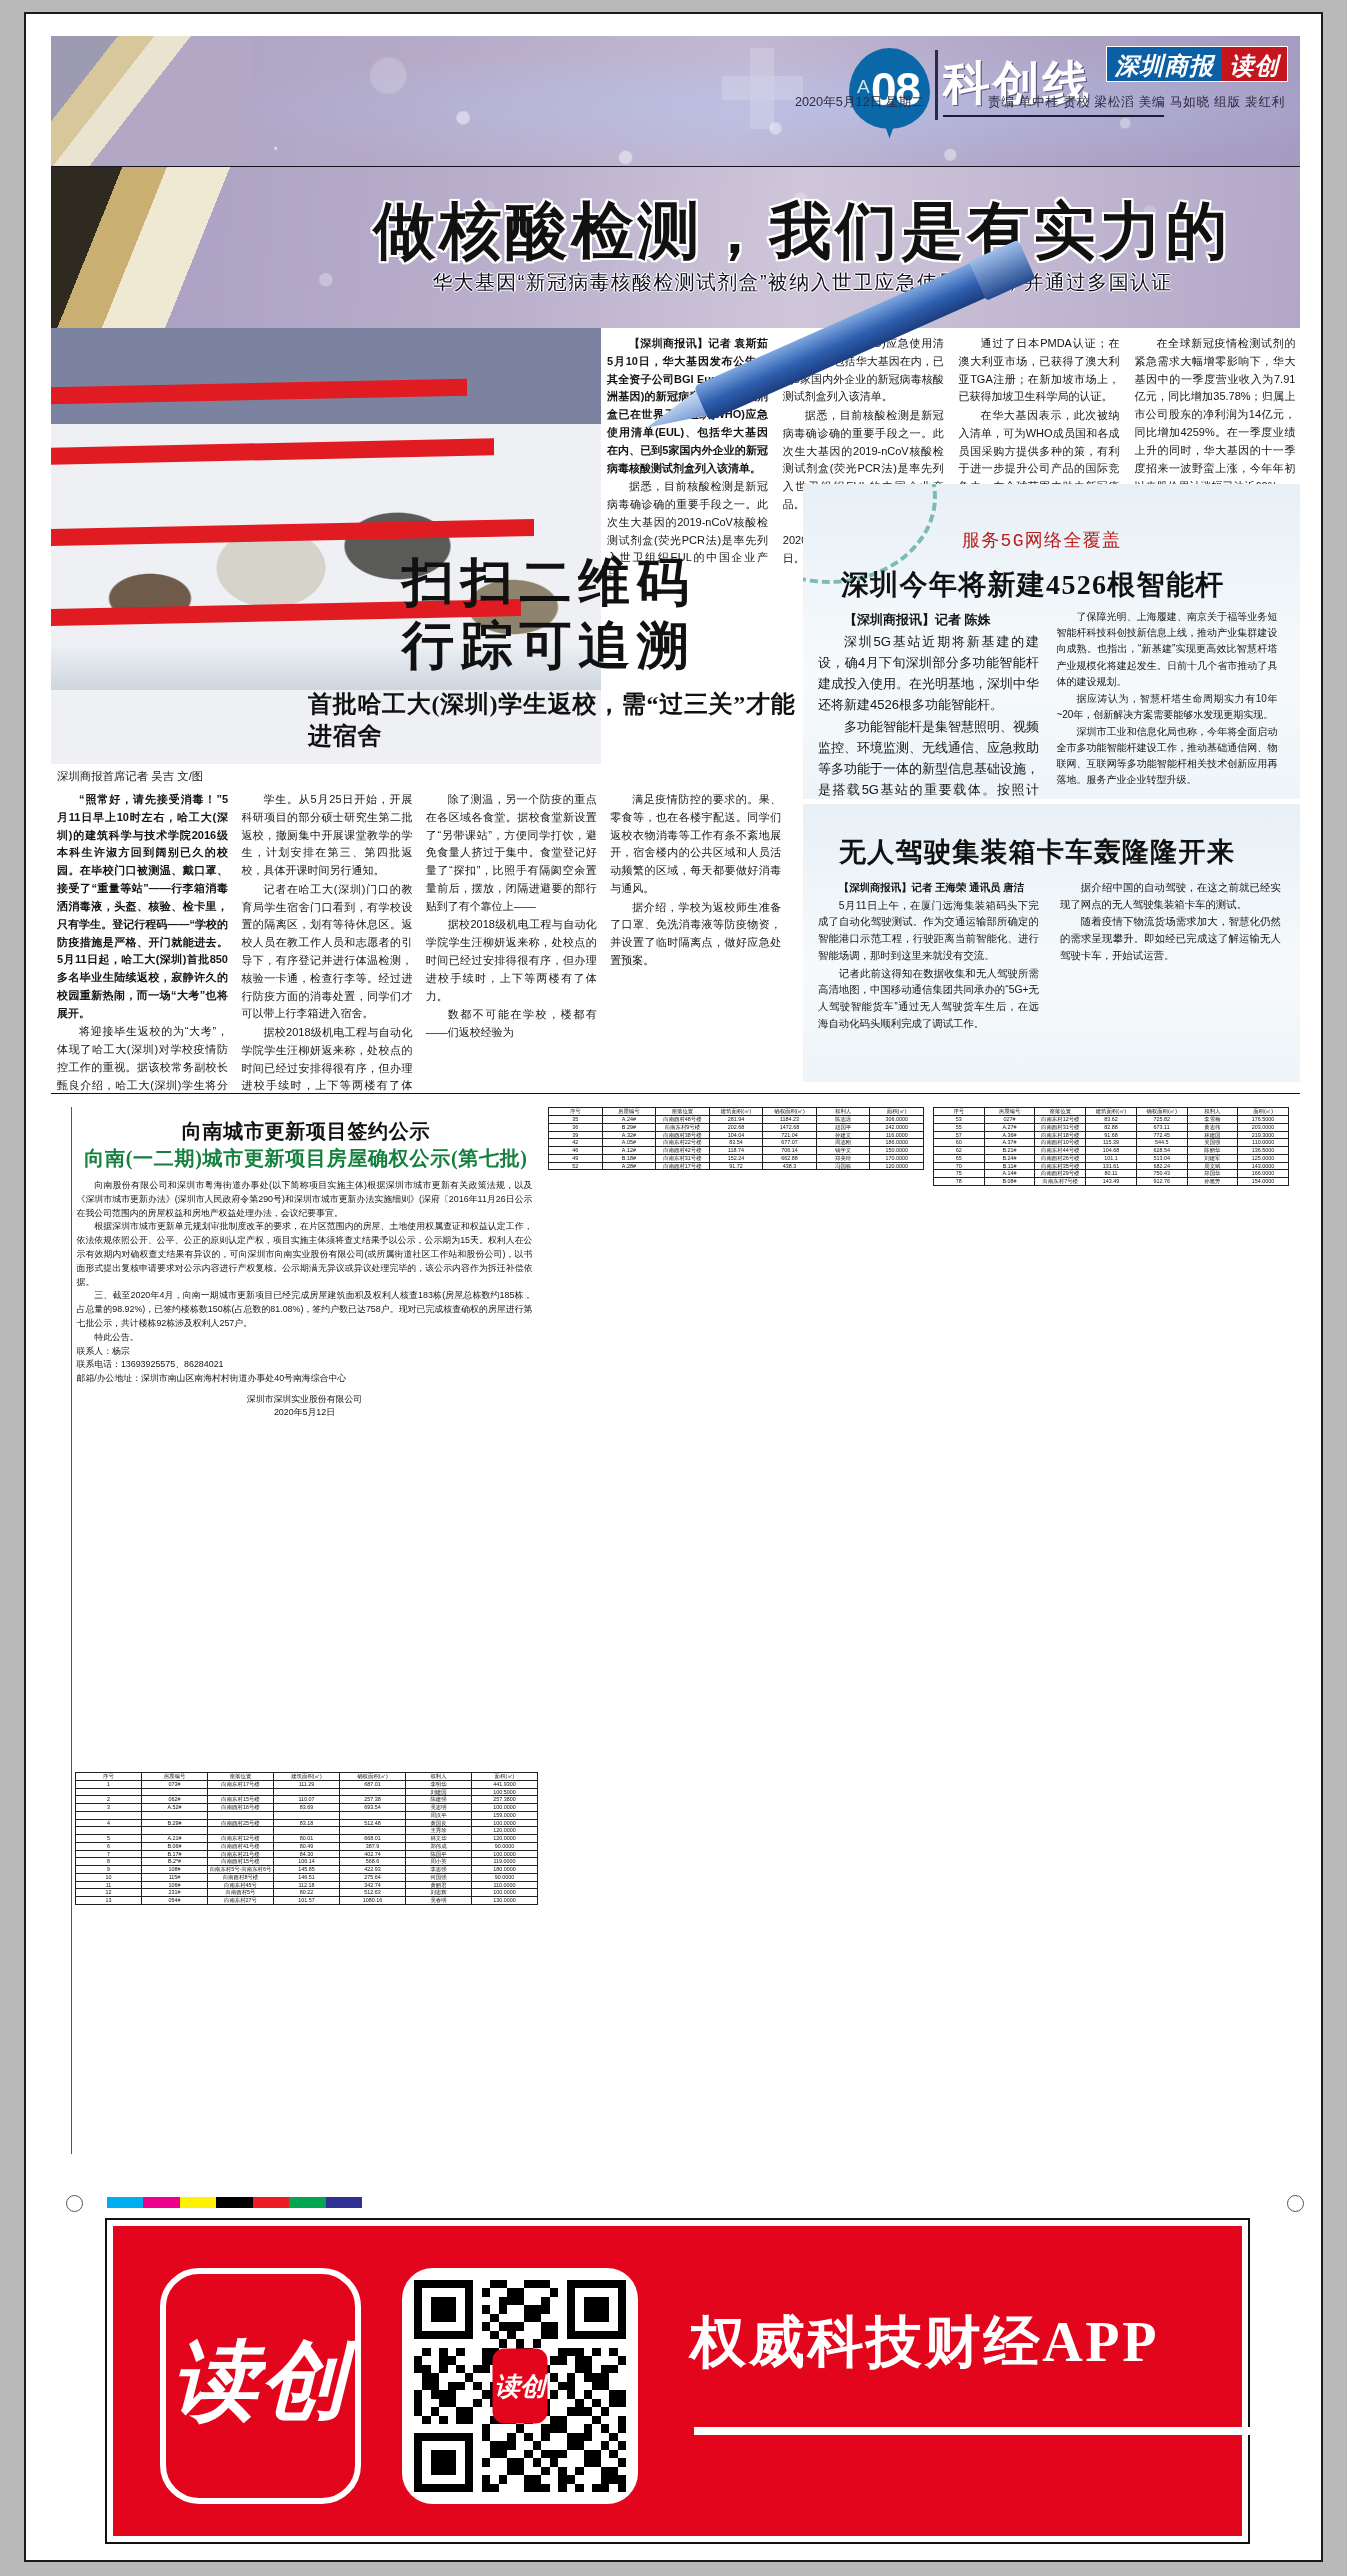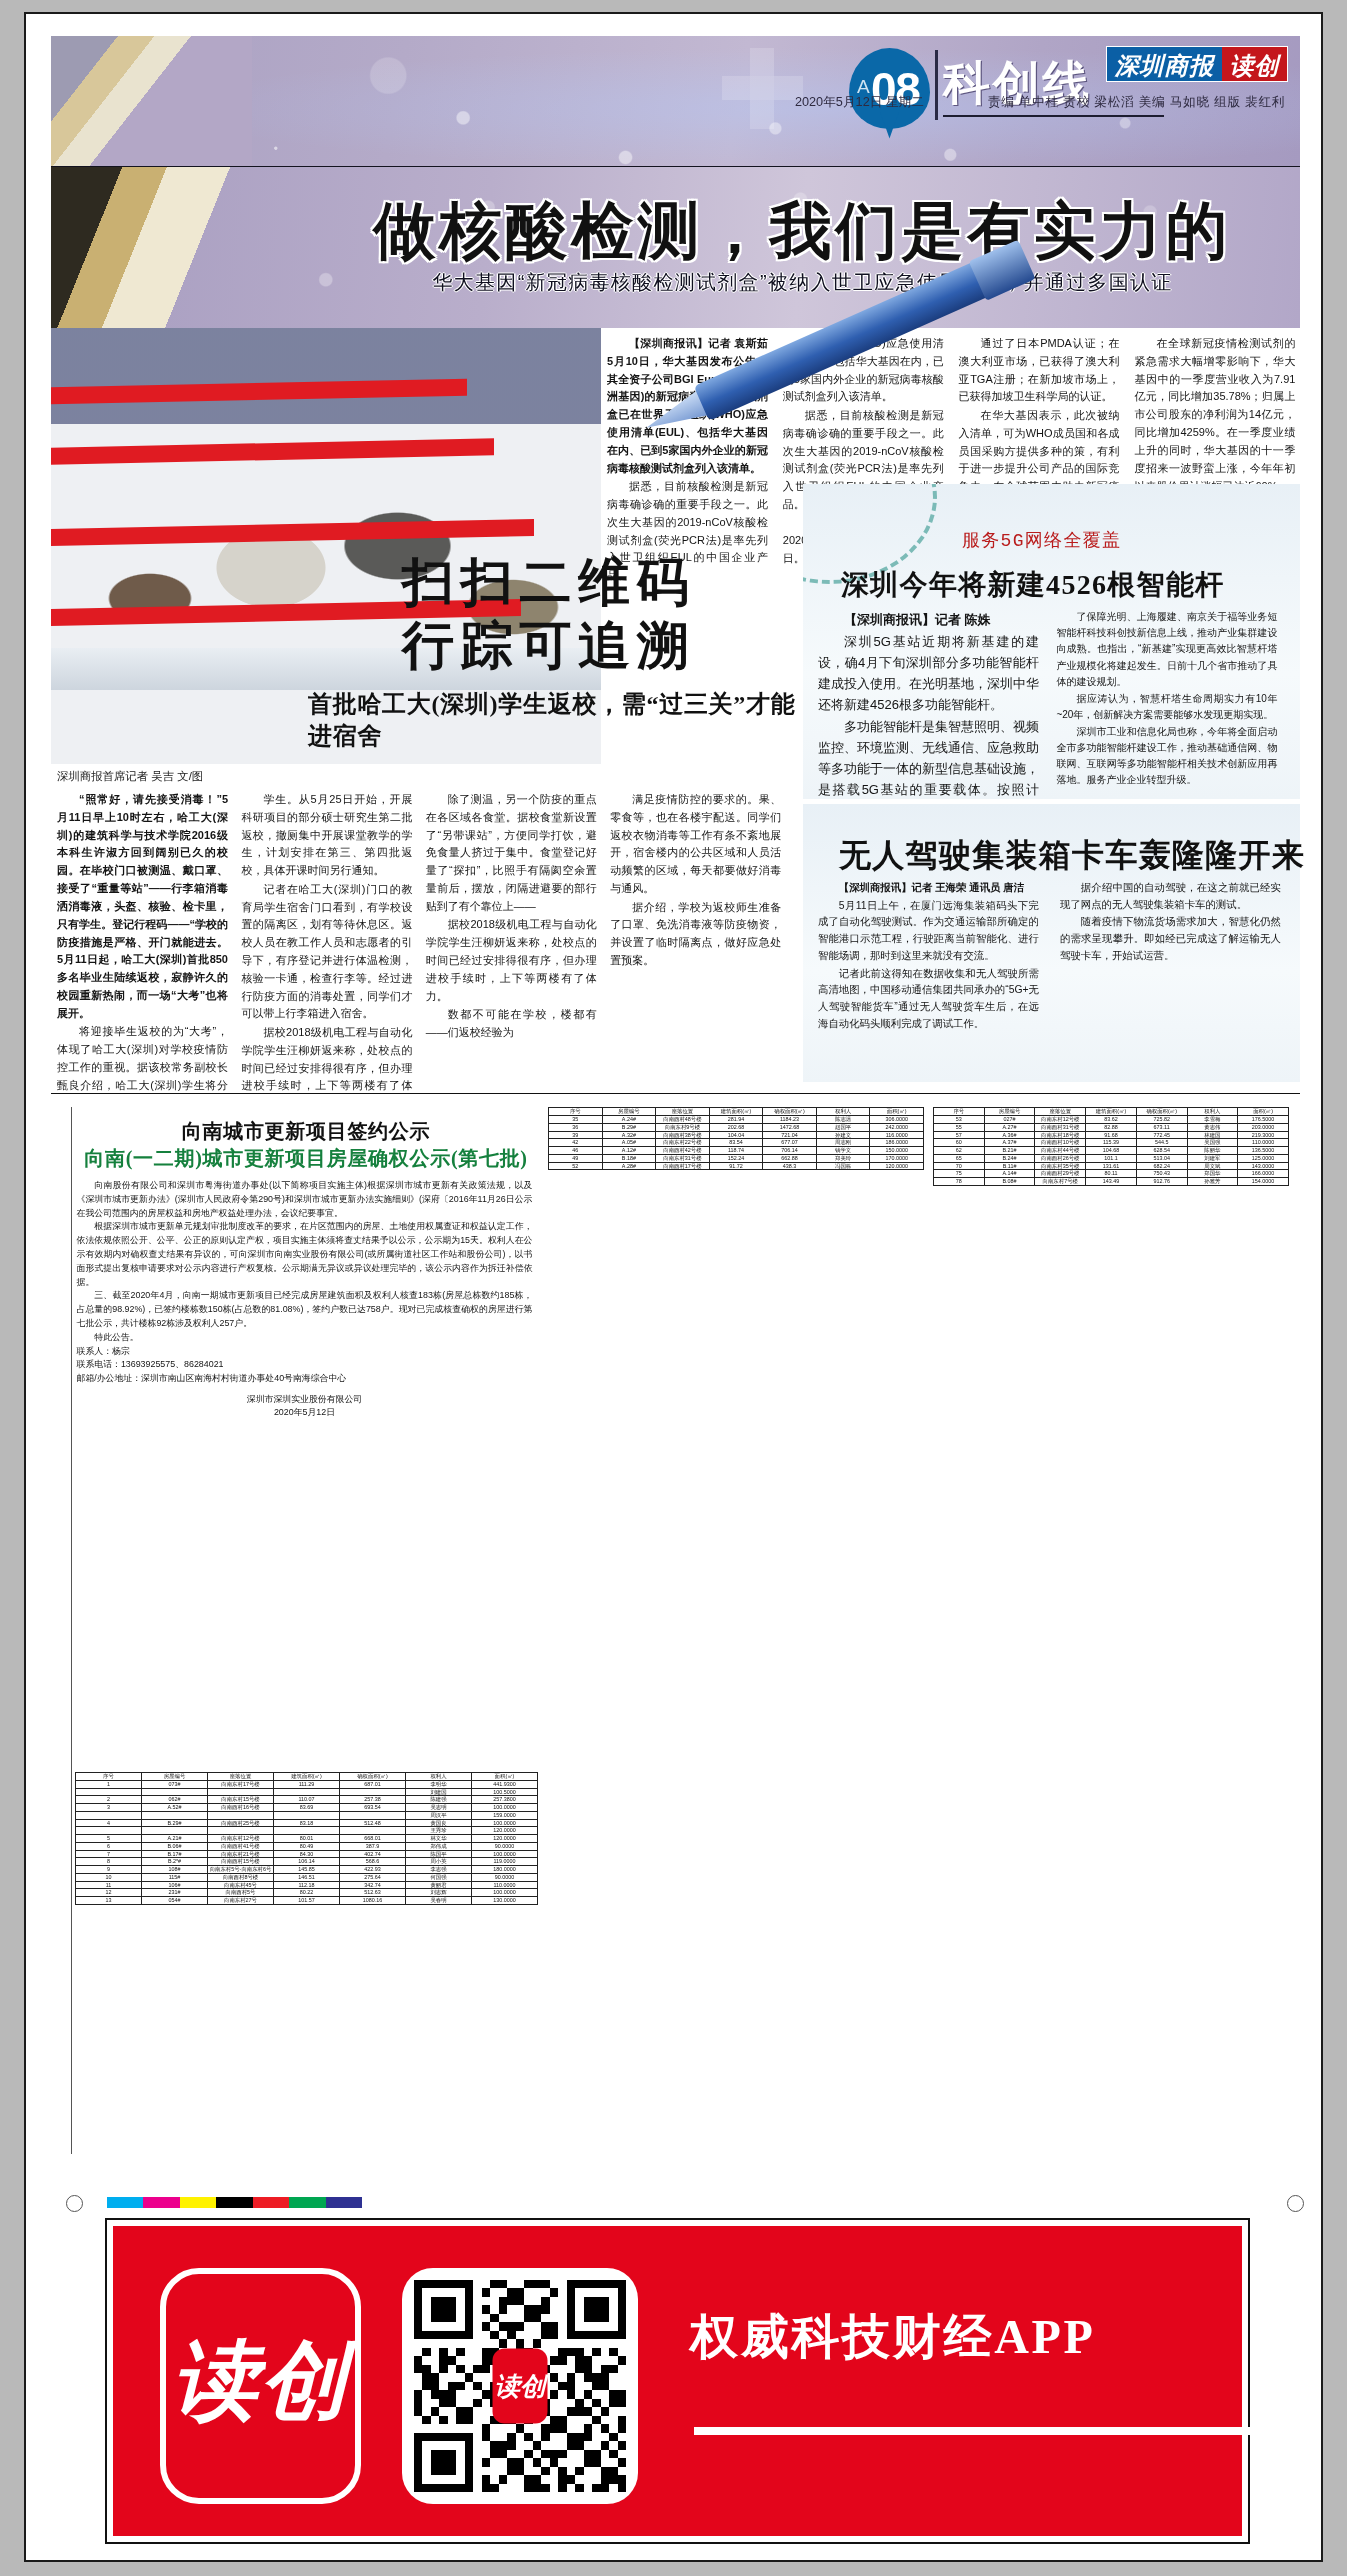--- a/index.html
+++ b/index.html
@@ -212,21 +212,21 @@
   .kicker{
     position:absolute; font-size:18px; color:#b91c1c; letter-spacing:1.3px;
     font-family:Liberation Mono, monospace;
     margin-left:44px;
   }
   .rhead{
     position:absolute; font-size:28px; font-weight:bold; color:#111;
     letter-spacing:1.3px; font-family:"Liberation Serif",serif;
   }
   .rhead2{
-    position:absolute; font-size:32px; font-weight:bold; color:#111;
+    position:absolute; font-size:27px; font-weight:bold; color:#111;
     letter-spacing:1.3px; font-family:Liberation Serif, serif;
   }
 
   
   .notice{
     position:absolute; left:25px; top:1079px; width:1249px; height:1098px;
     border-top:1.3px solid #111; background:#fff;
   }
   .notice .ntitle1{
     position:absolute; left:0; top:24px; width:510px; text-align:center;
@@ -289,21 +289,21 @@
   .qrcell i{ background:#fff; }
   .qrcell i.on{ background:#000; }
   .qrlogo{
     position:absolute; left:50%; top:50%; transform:translate(-50%,-50%);
     width:55px; height:75px; background:#e3051b; border-radius:12px;
     color:#fff; font-size:25.5px; font-weight:bold; font-style:italic;
     display:flex; align-items:center; justify-content:center; line-height:1;
     font-family:"Liberation Serif",serif;
   }
   .adtext{
-    position:absolute; left:577px; top:79px; color:#fff; font-size:48px;
+    position:absolute; left:577px; top:79px; color:#fff; font-size:56px;
     font-weight:bold; letter-spacing:2.7px; font-family:"Liberation Serif",serif;
   }
   .adrule{ position:absolute; left:581px; top:201px; width:590px; height:8px; background:#fff; }
 </style>
 </head>
 <body>
 
 <div class="page">
  <div class="sheet">
 

